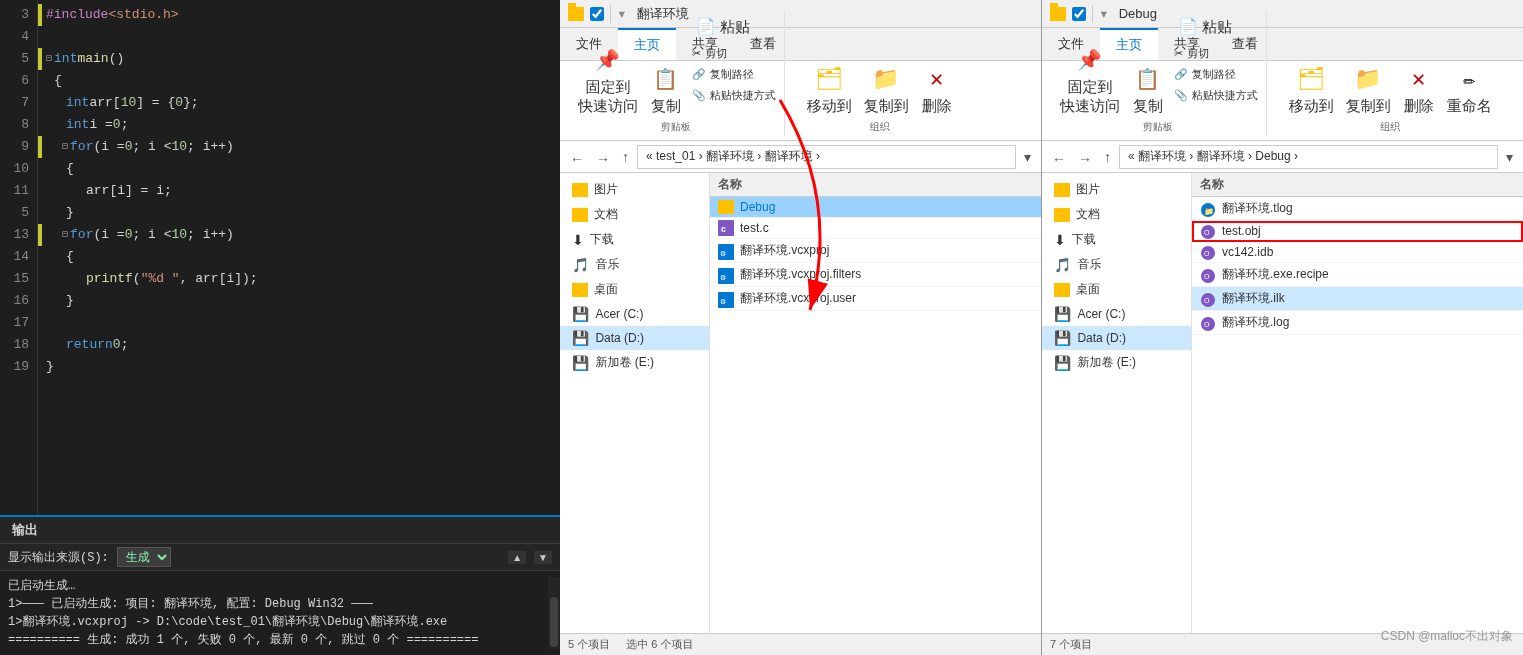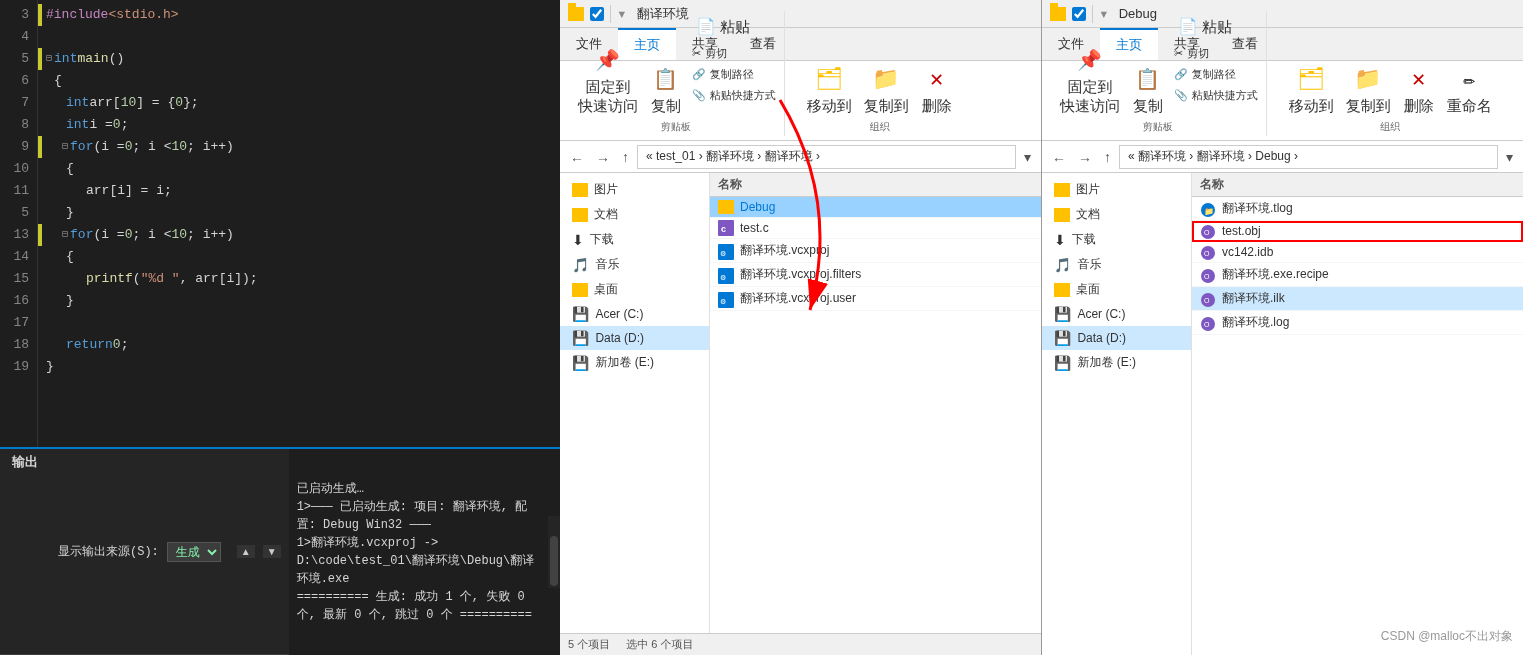--- a/index.html
+++ b/index.html
@@ -67,25 +67,25 @@
       align-items: center;
     }
 
     
     .kw { color: #569cd6; }    
     .plain { color: #d4d4d4; }    
     .preproc { color: #c586c0; }
 
     
     .output-panel {
-      height: 208px;
+      height: 140px;
       background: #1e1e1e;
       border-top: 2px solid #007acc;
       display: flex;
-      flex-direction: row;
+      flex-direction: column;
     }
 
     .output-header {
       background: #252526;
       padding: 4px 12px;
       color: #d4d4d4;
       font-size: 13px;
       font-family: 'Segoe UI', sans-serif;
       font-weight: bold;
       border-bottom: 1px solid #3c3c3c;
@@ -934,20 +934,23 @@
             <div style="width:16px;height:14px;">
               <svg width="16" height="16" viewBox="0 0 16 16">
                   <circle cx="8" cy="8" r="7" fill="#7e57c2"></circle>
                   <text x="4" y="11" font-size="7" fill="white">O</text>
                 </svg>
             </div>
             <span>翻译环境.log</span>
           </div>
         </div>
       </div>
+      <div class="status-bar">
+        <span>7 个项目</span>
+      </div>
     </div>
   </div>
 
   <svg style="position:absolute;left:560px;top:0;width:440px;height:400px;pointer-events:none;overflow:visible;">
     <defs>
       <marker id="arrowhead" markerWidth="10" markerHeight="7" refX="10" refY="3.5" orient="auto">
         <polygon points="0 0, 10 3.5, 0 7" fill="red"></polygon>
       </marker>
     </defs>
 

